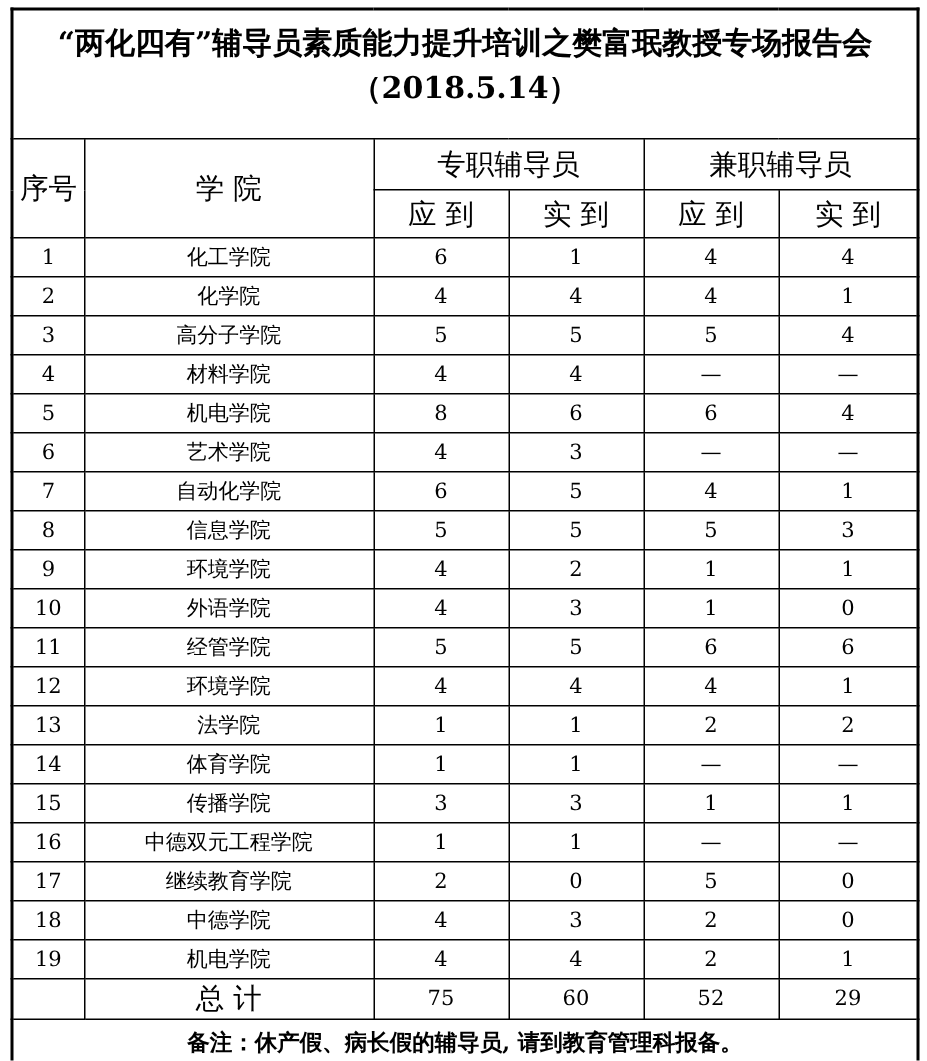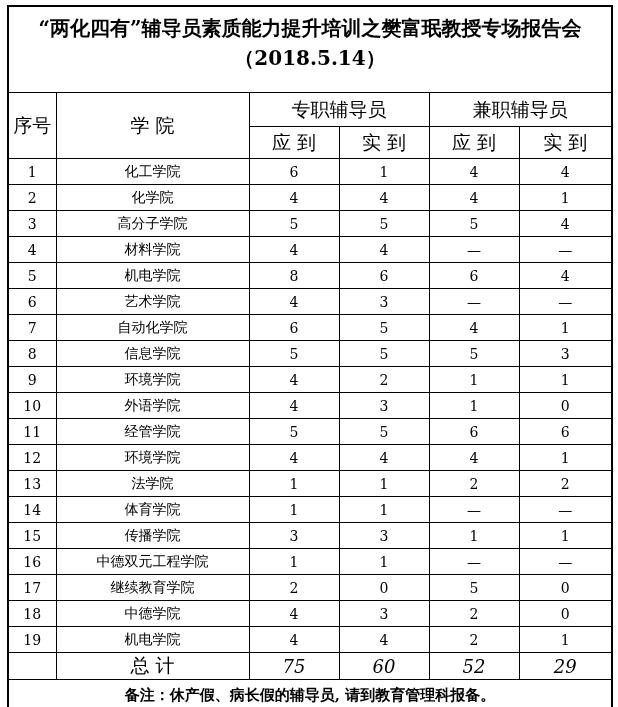--- a/index.html
+++ b/index.html
@@ -52,21 +52,21 @@
     font-weight: normal;
     font-size: 19px;
   }
   tr[data-name="table-row"] td {
     height: 25px;
     font-size: 14px;
   }
   .num  { font-size: 14px; }
   .college { font-size: 14px; margin-left: 32px; }
   tr.total-row td { height: 23px; }
-  tr.total-row .num { font-size: 18px; font-style: italic; }
+  tr.total-row .num { font-size: 14px; }
   .note-cell {
     height: 31px;
     font-weight: bold;
     font-size: 15px;
   }
 </style>
 </head>
 <body>
 
 <div class="page" data-name="report-page">

